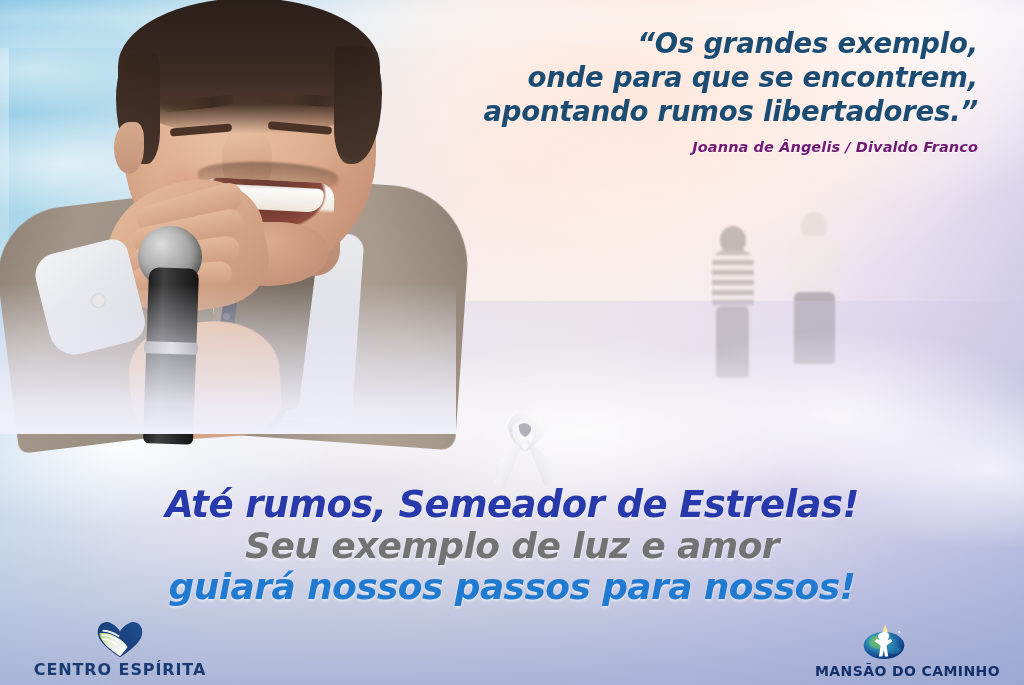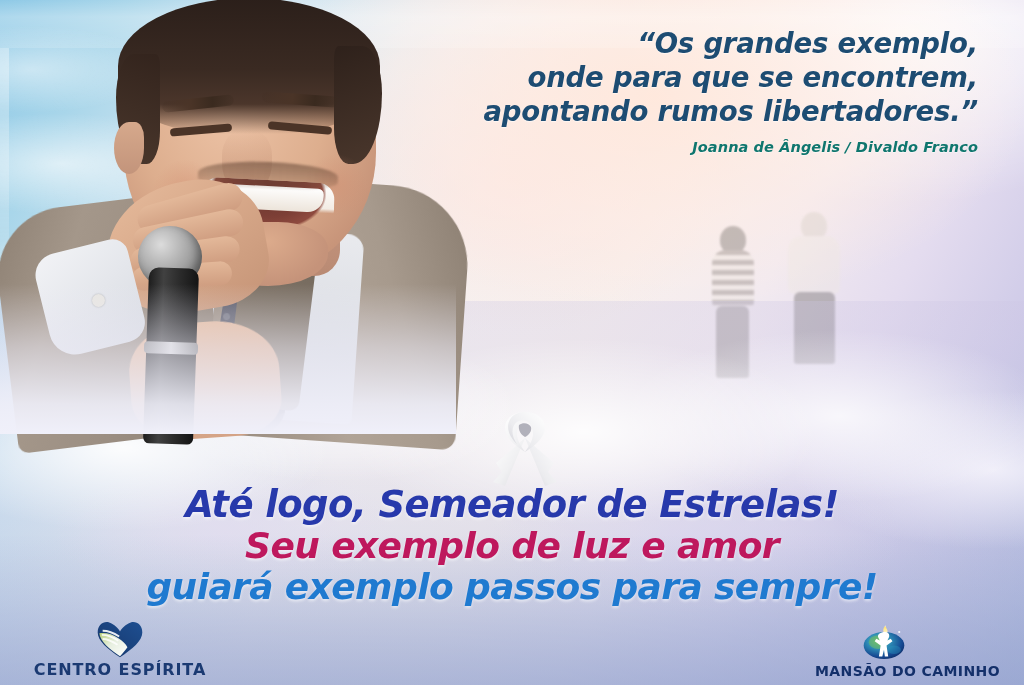--- a/index.html
+++ b/index.html
@@ -263,21 +263,21 @@
     white-space: nowrap;
     text-shadow: 0 1px 1px rgba(255,255,255,.6);
   }
   #quote-attrib {
     margin-top: 11px;
     font-family: "DejaVu Sans", sans-serif;
     font-style: italic;
     font-weight: bold;
     font-size: 14.5px;
     letter-spacing: .1px;
-    color: #0f766e;
+    color: #701a75;
     text-shadow: 0 1px 1px rgba(255,255,255,.55);
   }
 
   
   #ribbon { position: absolute; left: 489px; top: 408px; width: 72px; height: 86px; z-index: 13; }
 
   
   #headline {
     position: absolute;
     left: 0; right: 0; top: 486px;
@@ -287,21 +287,21 @@
   #headline .hl {
     font-family: "DejaVu Sans", sans-serif;
     font-style: italic;
     font-weight: bold;
     line-height: 1.04;
     letter-spacing: -.6px;
     white-space: nowrap;
     text-shadow: 0 2px 3px rgba(255,255,255,.55);
   }
   #hl-1 { font-size: 37px; color: #2739ab; }
-  #hl-2 { font-size: 36px; color: #be185d; margin-top: 3px; }
+  #hl-2 { font-size: 36px; color: #737373; margin-top: 3px; }
   #hl-3 { font-size: 36px; color: #1f7ad0; margin-top: 3px; }
 
   
   .logo-block { position: absolute; bottom: 6px; z-index: 15; text-align: center; }
   #logo-left  { left: 14px;  width: 212px; }
   #logo-right { right: 24px; width: 232px; text-align: right; }
   .logo-mark { height: 38px; display: flex; align-items: flex-end; justify-content: center; }
   .logo-line1 {
     font-family: "DejaVu Sans", sans-serif;
     font-weight: bold;
@@ -409,23 +409,23 @@
       </defs>
       <path d="M36 30 L16 78 L4 74 L13 64 L7 55 Z" fill="url(#rbL)"></path>
       <path d="M36 30 L56 78 L68 74 L59 64 L65 55 Z" fill="url(#rbR)"></path>
       <path d="M36 4 C20 4 12 16 18 27 C22 35 30 40 36 44 C30 36 26 28 29 20 C31 13 38 10 44 14 C50 18 50 28 44 36 C52 29 56 18 50 10 C46 5 41 4 36 4 Z" fill="url(#rbL)"></path>
       <path d="M36 4 C52 4 60 16 54 27 C50 35 42 40 36 44 C42 36 46 28 43 20 C41 13 34 10 28 14 C22 18 22 28 28 36 C20 29 16 18 22 10 C26 5 31 4 36 4 Z" fill="url(#rbR)"></path>
       <path d="M30 17 C34 14 40 15 42 19 C43 23 40 27 36 29 C32 27 29 22 30 17 Z" fill="#9a9aa6" opacity=".75"></path>
     </svg>
   </div>
 
   <div id="headline">
-    <div class="hl" id="hl-1">Até logo, Semeador de Estrelas!</div>
+    <div class="hl" id="hl-1">Até rumos, Semeador de Estrelas!</div>
     <div class="hl" id="hl-2">Seu exemplo de luz e amor</div>
-    <div class="hl" id="hl-3">guiará exemplo passos para sempre!</div>
+    <div class="hl" id="hl-3">guiará nossos passos para nossos!</div>
   </div>
 
   <div class="logo-block" id="logo-left">
     <div class="logo-mark">
       <svg viewBox="0 0 58 46" width="50" height="38" aria-hidden="true">
         <defs>
           <linearGradient id="hrB" x1="1" y1="0" x2="0" y2="1">
             <stop offset="0%" stop-color="#1e4f91"></stop>
             <stop offset="60%" stop-color="#19407a"></stop>
             <stop offset="100%" stop-color="#122f5e"></stop>

